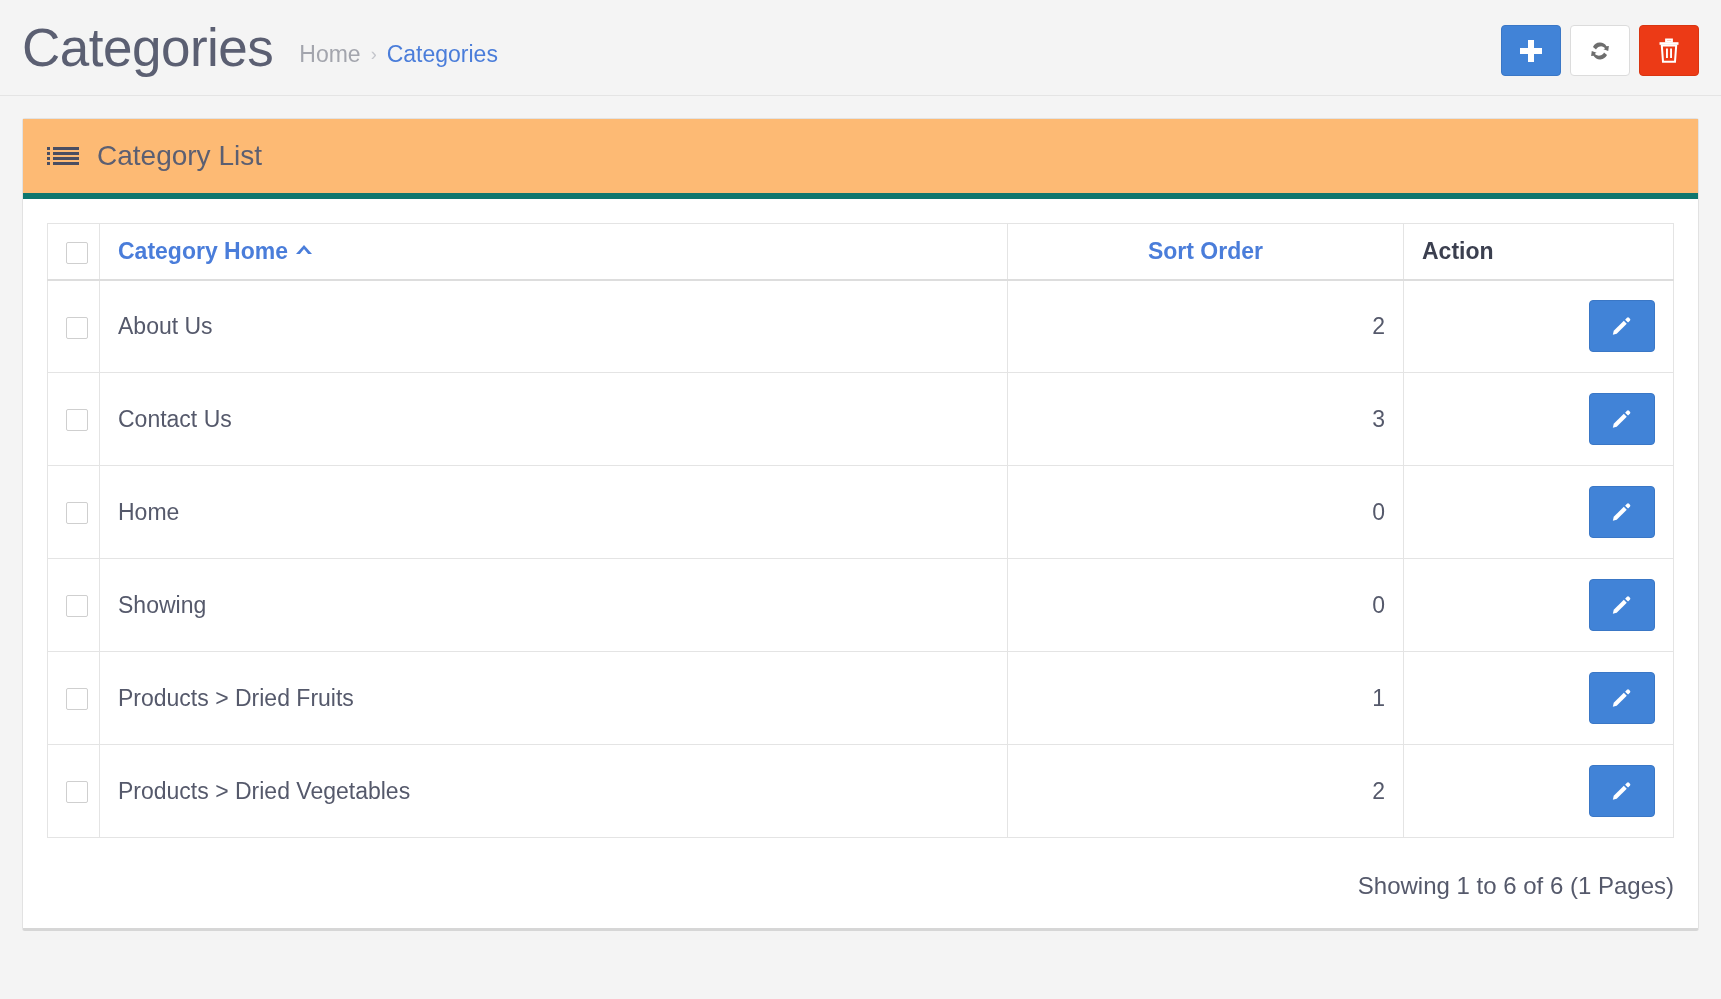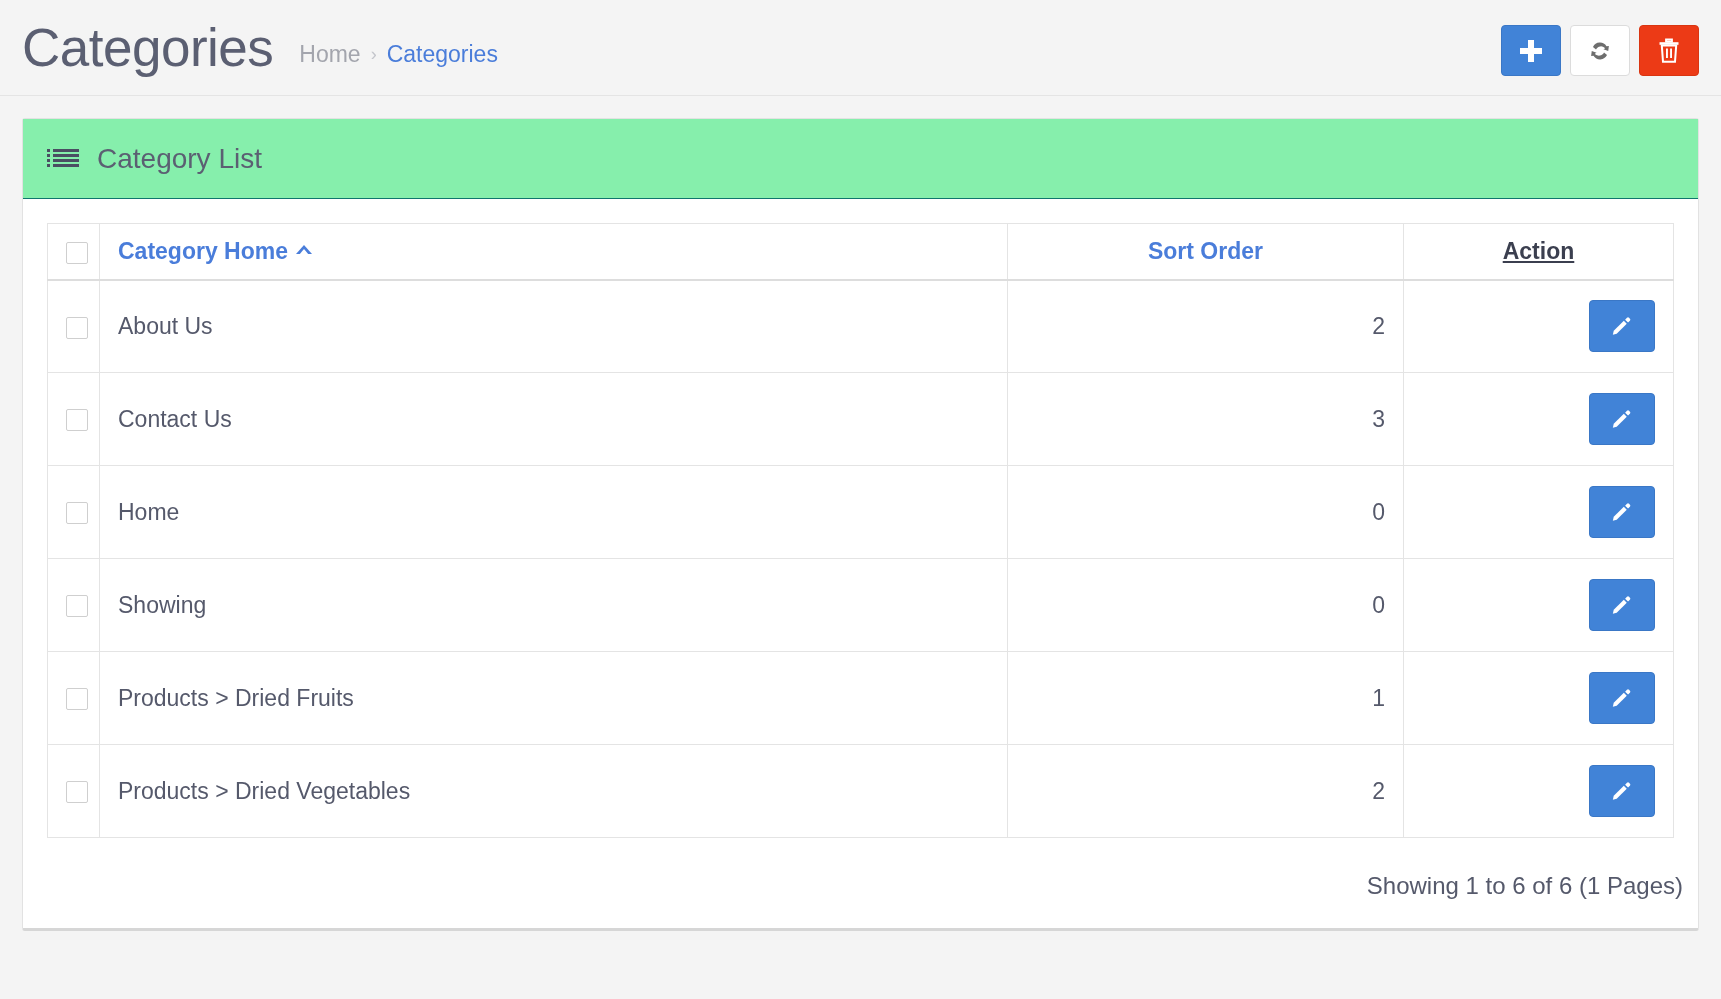--- a/index.html
+++ b/index.html
@@ -79,22 +79,22 @@
 
   .card {
     background: #ffffff;
     border: 1px solid #e2e2e2;
     border-bottom: 3px solid #d6d6d6;
     border-radius: 3px;
   }
 
   .card-header {
     height: 80px;
-    background: #86efac;
-    border-bottom: 1px solid #0f766e;
+    background: #fdba74;
+    border-bottom: 6px solid #0f766e;
     display: flex;
     align-items: center;
     padding: 0 30px;
   }
 
   .card-title {
     font-size: 28px;
     font-weight: 300;
     color: #5b5f72;
     margin-left: 18px;
@@ -133,21 +133,21 @@
     height: 56px;
     padding: 0 18px;
     font-size: 23px;
     font-weight: bold;
     color: #3b3f4f;
     white-space: nowrap;
   }
   .col-check  { width: 52px; }
   .col-name   { text-align: left; }
   .col-sort   { width: 396px; text-align: center; }
-  .col-action { width: 270px; text-align: center; text-decoration: underline; }
+  .col-action { width: 270px; text-align: left; }
 
   .sort-link {
     color: #4a7dda;
     text-decoration: none;
     display: inline-flex;
     align-items: center;
     gap: 8px;
     cursor: pointer;
   }
 
@@ -197,21 +197,21 @@
     border: 1px solid #3a77c6;
     border-radius: 4px;
     display: inline-flex;
     align-items: center;
     justify-content: center;
     cursor: pointer;
   }
 
   .table-footer {
     position: absolute;
-    right: 15px;
+    right: 24px;
     bottom: 28px;
     font-size: 24px;
     font-weight: 300;
     color: #55596b;
     white-space: nowrap;
   }
 </style>
 </head>
 <body>
 

